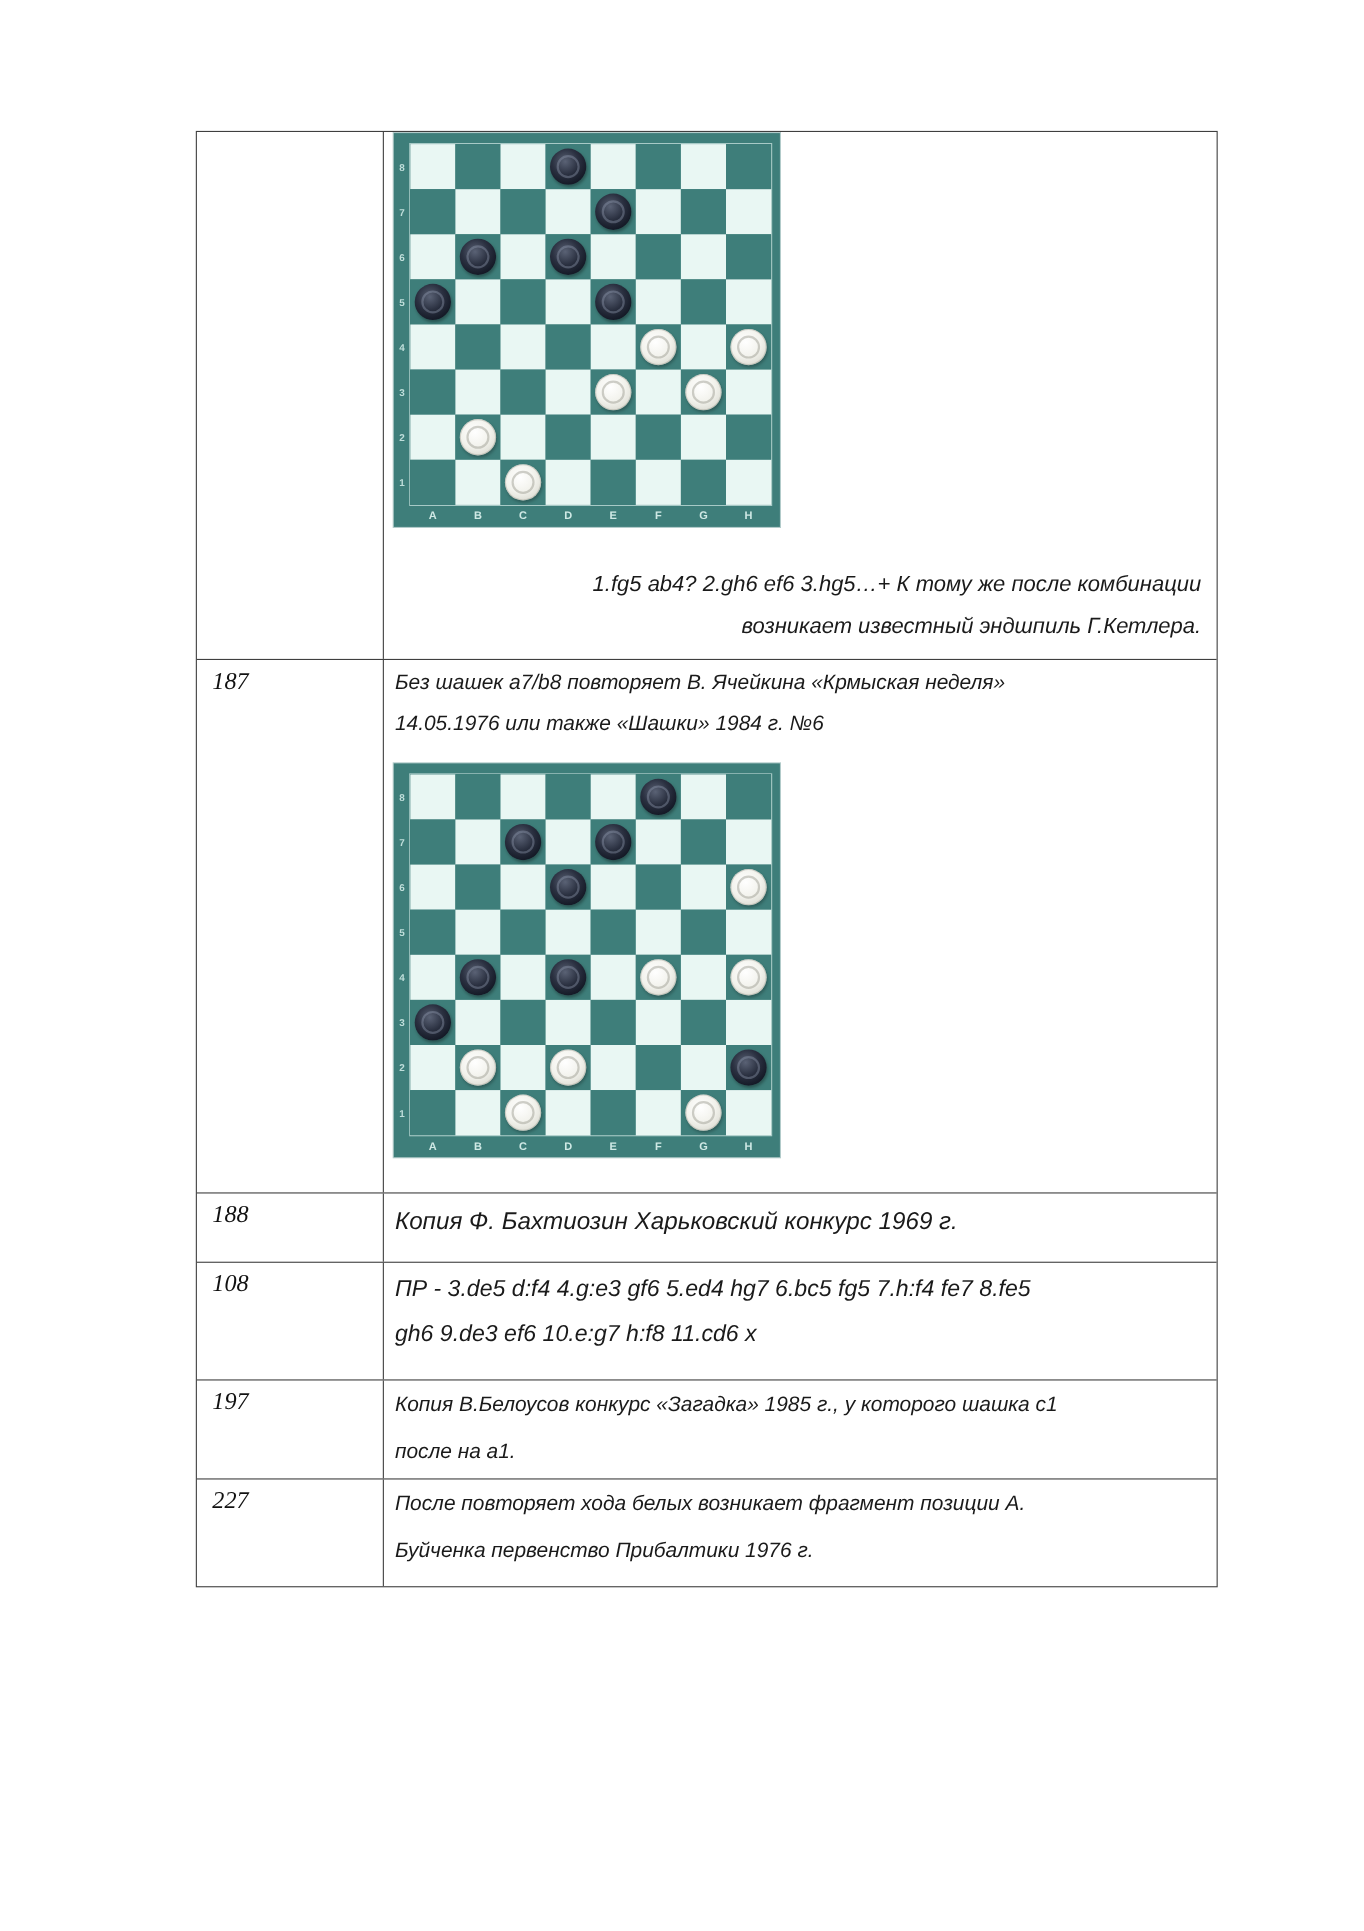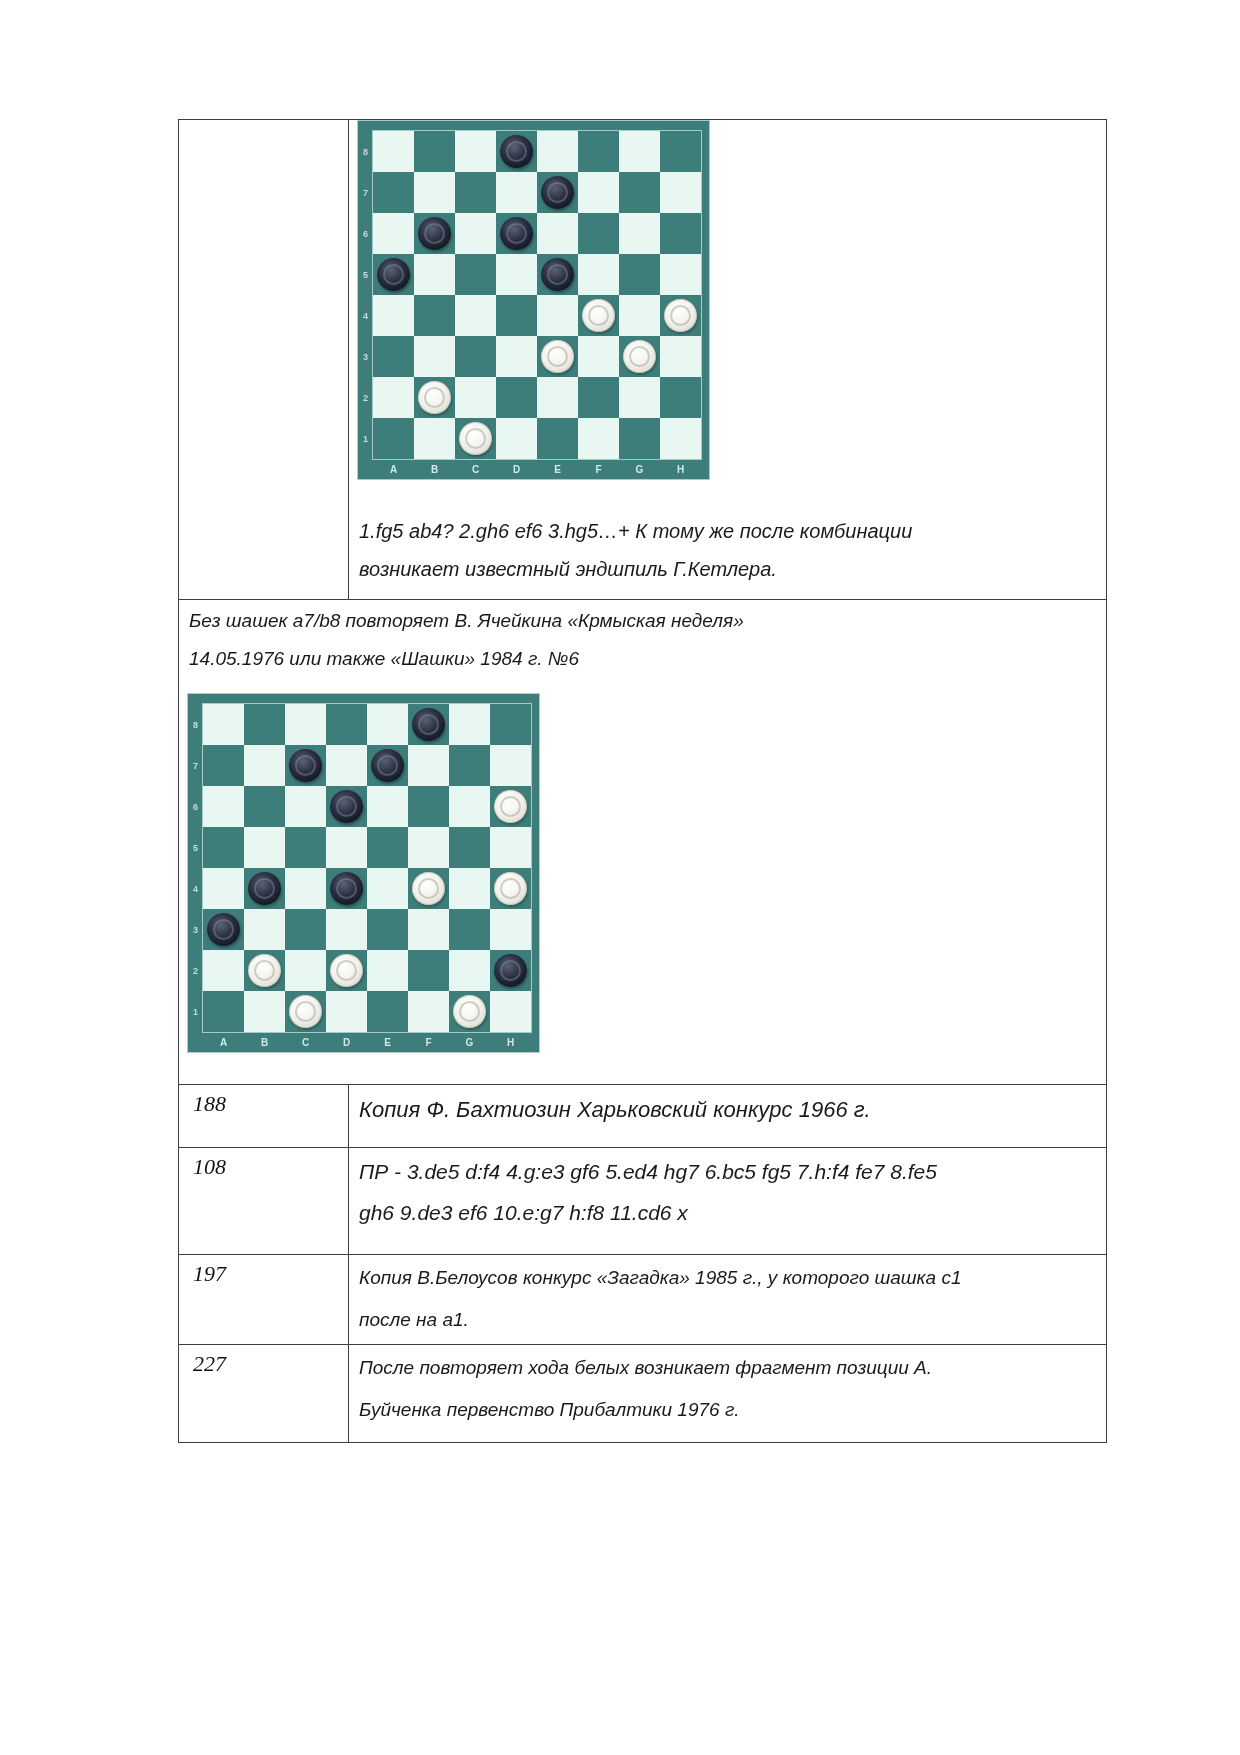--- a/index.html
+++ b/index.html
@@ -21,21 +21,21 @@
   .content-cell { flex:1; position:relative; box-sizing:border-box; }
   .text-block {
     font-style:italic; font-size:19px; line-height:38px; color:#1a1a1a;
     padding:2px 14px 0 10px;
   }
   .text-block.big { font-size:22px; padding-top:6px; }
   .text-block.moves { font-size:21px; line-height:41px; padding-top:3px; }
   .text-block.tall { line-height:42px; }
   .caption-block {
     position:absolute; left:10px; right:14px; top:392px;
-    font-style:italic; font-size:20px; line-height:38px; color:#1a1a1a;
+    font-style:italic; font-size:20px; line-height:38px; color:#1a1a1a;text-align:right;
   }
   
   .board {
     position:absolute; left:9px; width:351px; height:358px;
     background:#3e7e7a; box-shadow:0 0 0 1px rgba(62,126,122,0.4);
   }
   .squares {
     position:absolute; left:15px; top:10px; width:328px; height:328px;
     display:grid; grid-template-columns:repeat(8,41px); grid-template-rows:repeat(8,41px);
     box-shadow:0 0 0 1px rgba(225,243,239,0.65);
@@ -201,20 +201,21 @@
             </div>
         </div>
         <div class="caption-block">
           <div>1.fg5 ab4? 2.gh6 ef6 3.hg5…+ К тому же после комбинации</div>
           <div>возникает известный эндшпиль Г.Кетлера.</div>
         </div>
       </div>
     </div>
 
     <div class="row" style="height:485px">
+      <div class="num-cell">187</div>
       <div class="content-cell">
         <div class="text-block">
           <div>Без шашек a7/b8 повторяет В. Ячейкина «Крмыская неделя»</div>
           <div>14.05.1976 или также «Шашки» 1984 г. №6</div>
         </div>
         <div id="board-1" class="board" style="top:94px">
           <div class="rank-labels">
               <div class="rank-label">8</div>
               <div class="rank-label">7</div>
               <div class="rank-label">6</div>
@@ -331,21 +332,21 @@
               <div class="file-label">H</div>
             </div>
         </div>
       </div>
     </div>
 
     <div class="row" style="height:63px">
       <div class="num-cell">188</div>
       <div class="content-cell">
         <div class="text-block big">
-          <div>Копия Ф. Бахтиозин Харьковский конкурс 1966 г.</div>
+          <div>Копия Ф. Бахтиозин Харьковский конкурс 1969 г.</div>
         </div>
       </div>
     </div>
 
     <div class="row" style="height:107px">
       <div class="num-cell">108</div>
       <div class="content-cell">
         <div class="text-block moves">
           <div>ПР - 3.de5 d:f4 4.g:e3 gf6 5.ed4 hg7 6.bc5 fg5 7.h:f4 fe7 8.fe5</div>
           <div>gh6 9.de3 ef6 10.e:g7 h:f8 11.cd6 x</div>

